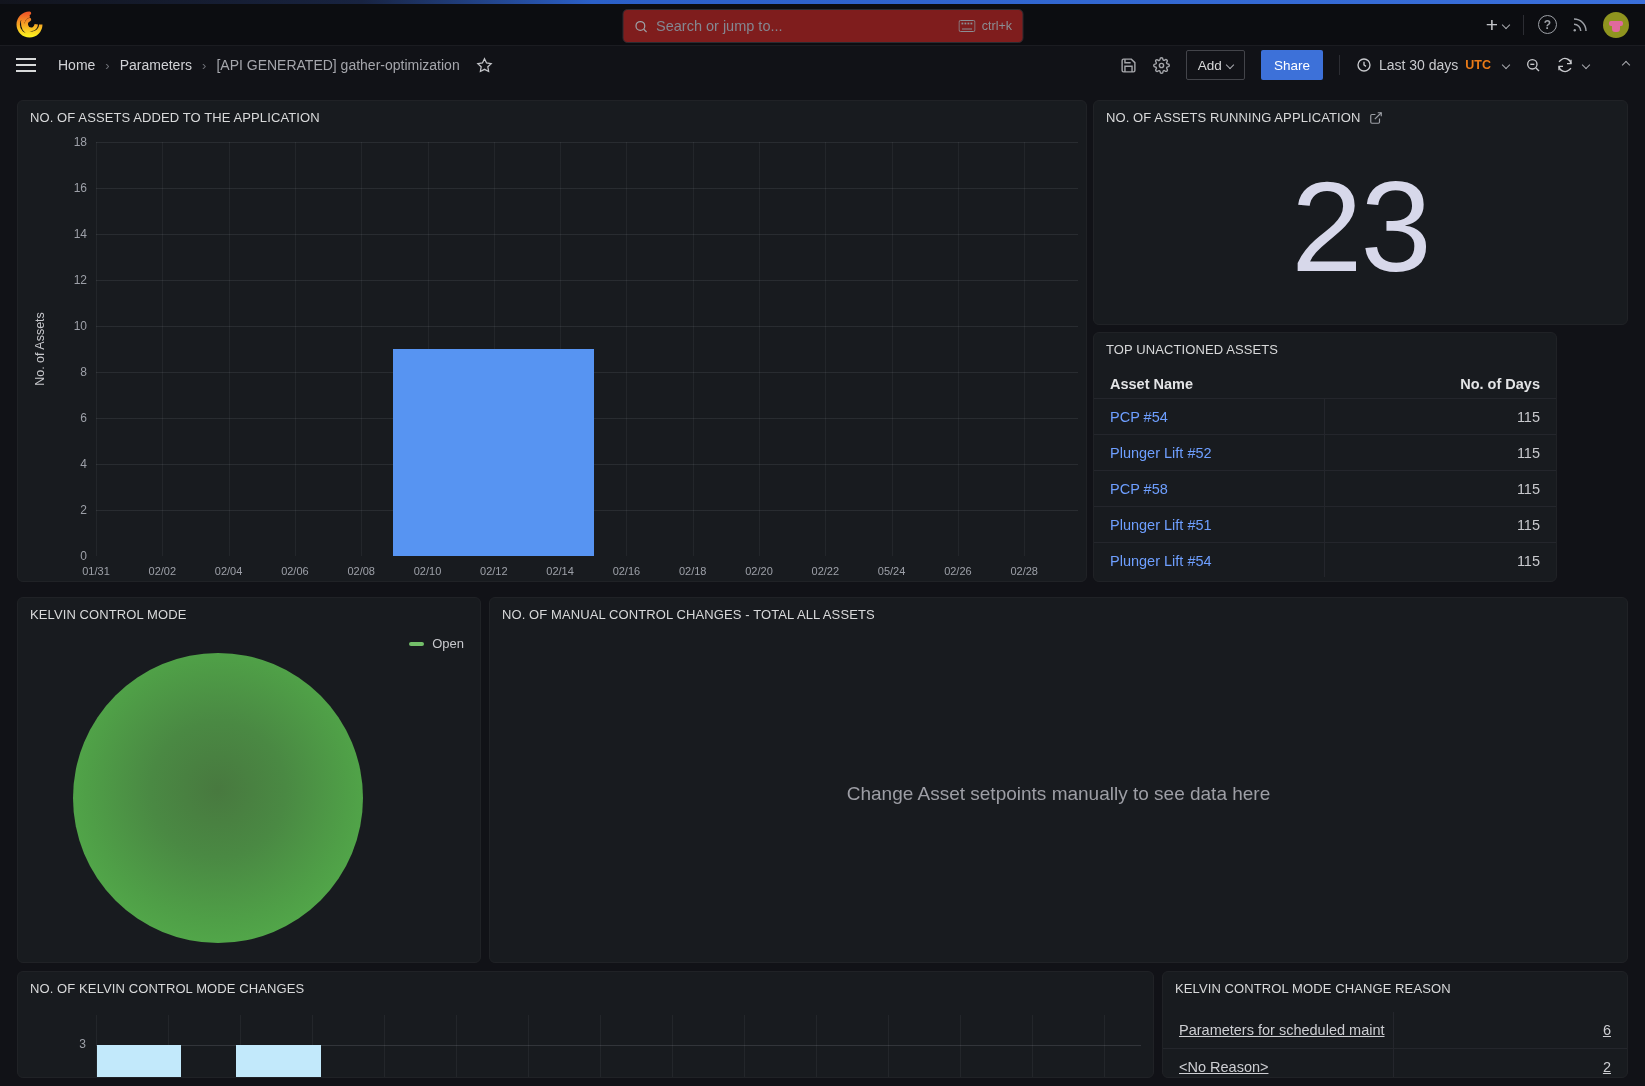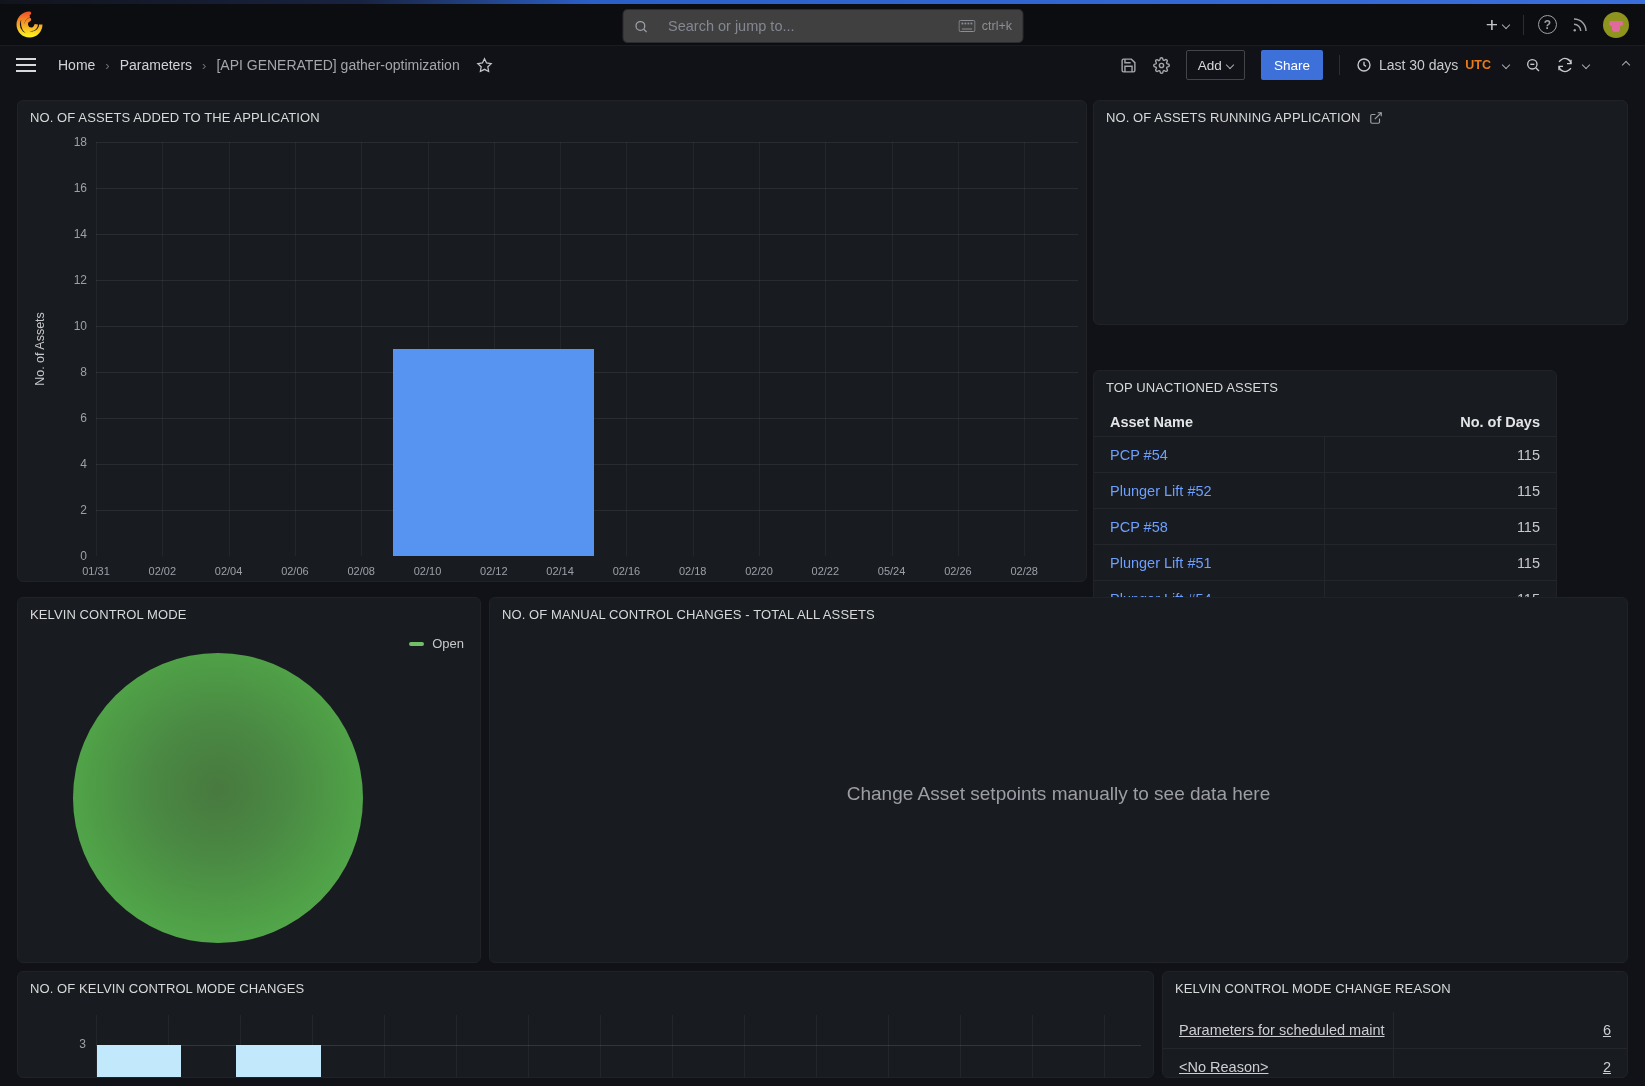--- a/index.html
+++ b/index.html
@@ -11,22 +11,22 @@
     position:relative;
   }
   
   .top-accent { position:absolute; left:0; top:0; width:100%; height:4px;
     background:linear-gradient(90deg,#12141d 0%,#182341 22%,#2b5fc8 36%,#3a6fdb 100%); }
   .navbar { position:absolute; left:0; top:4px; width:100%; height:42px;
     background:#0c0d11; border-bottom:1px solid #1b1c21;
     display:flex; align-items:center; padding:0 16px; }
   .nav-right { margin-left:auto; display:flex; align-items:center; gap:14px; }
   .searchbox { position:absolute; left:50%; top:5px; transform:translateX(-50%);
-    width:401px; height:31px; background:#404040; border:1px solid #2a2b31; border-radius:5px;
-    display:flex; align-items:center; padding:16px 10px; gap:20px; }
+    width:401px; height:31px; background:#7f1d1d; border:1px solid #2a2b31; border-radius:5px;
+    display:flex; align-items:center; padding:16px 10px; gap:8px; }
   .searchbox input { flex:1; background:transparent; border:none; outline:none;
     color:#C7C8CC; font-size:14.5px; font-family:inherit; }
   .searchbox input::placeholder { color:#848791; }
   .shortcut { display:flex; align-items:center; gap:6px; color:#8b8e94; font-size:12.5px; white-space:nowrap; }
   .icon-btn { display:flex; align-items:center; justify-content:center; cursor:pointer; }
   .plus-btn { color:#c3c4c8; font-size:21px; font-weight:300; display:flex; align-items:center; }
   .chev { display:inline-block; width:6px; height:6px; border-right:1.5px solid #a8a9ae;
     border-bottom:1.5px solid #a8a9ae; transform:rotate(45deg); margin-left:5px; vertical-align:2px; }
   .chev.up { transform:rotate(-135deg); vertical-align:-2px; }
   .vdiv { width:1px; height:20px; background:#2c2d33; }
@@ -52,21 +52,21 @@
     display:flex; align-items:center; color:#ffffff; font-size:13.5px; font-weight:500; cursor:pointer; }
   .timepick { display:flex; align-items:center; gap:7px; font-size:14px; color:#c9cace; cursor:pointer; }
   .tz { color:#eb7b18; font-size:12.5px; font-weight:600; }
 
   
   .panel { position:absolute; background:#181b1f; border:1px solid #202226; border-radius:6px; overflow:hidden; }
   .panel-title { position:absolute; left:12px; top:9px; font-size:13px; font-weight:500;
     color:#d8d9da; letter-spacing:.1px; white-space:nowrap; display:flex; align-items:center; gap:9px; cursor:pointer; }
   #p1 { left:17px; top:100px; width:1070px; height:482px; }
   #p2 { left:1093px; top:100px; width:535px; height:225px; }
-  #p3 { left:1093px; top:332px; width:464px; height:250px;margin-top:38px; }
+  #p3 { left:1093px; top:332px; width:464px; height:250px; }
   #p4 { left:17px;  top:597px; width:464px; height:366px; }
   #p5 { left:489px; top:597px; width:1139px; height:366px; }
   #p6 { left:17px;  top:971px; width:1137px; height:107px; }
   #p7 { left:1162px; top:971px; width:466px; height:107px; }
 
   
   .p1-plot { position:absolute; left:78px; top:41px; width:982px; height:414px;
     background-image:
       repeating-linear-gradient(to bottom, rgba(210,216,224,.09) 0 1px, transparent 1px 46px),
       repeating-linear-gradient(to right,  rgba(210,216,224,.06) 0 1px, transparent 1px 66.3px);
@@ -285,20 +285,21 @@
   <div class="panel-title">
     <span>NO. OF ASSETS RUNNING APPLICATION</span>
     <span>
       <svg width="14" height="14" viewBox="0 0 24 24" fill="none" stroke="#9da0a6" stroke-width="2">
         <path d="M18 13v6a2 2 0 0 1-2 2H5a2 2 0 0 1-2-2V8a2 2 0 0 1 2-2h6"></path>
         <path d="M15 3h6v6"></path>
           <path d="M10 14L21 3"></path>
       </svg>
     </span>
   </div>
+  <div class="stat-val">23</div>
 </div>
 
 <div class="panel" id="p3">
   <div class="panel-title">TOP UNACTIONED ASSETS</div>
   <div class="tbl-head">
     <span>Asset Name</span>
     <span>No. of Days</span>
   </div>
   <div class="col-div"></div>
   <div class="tbl-rows">

